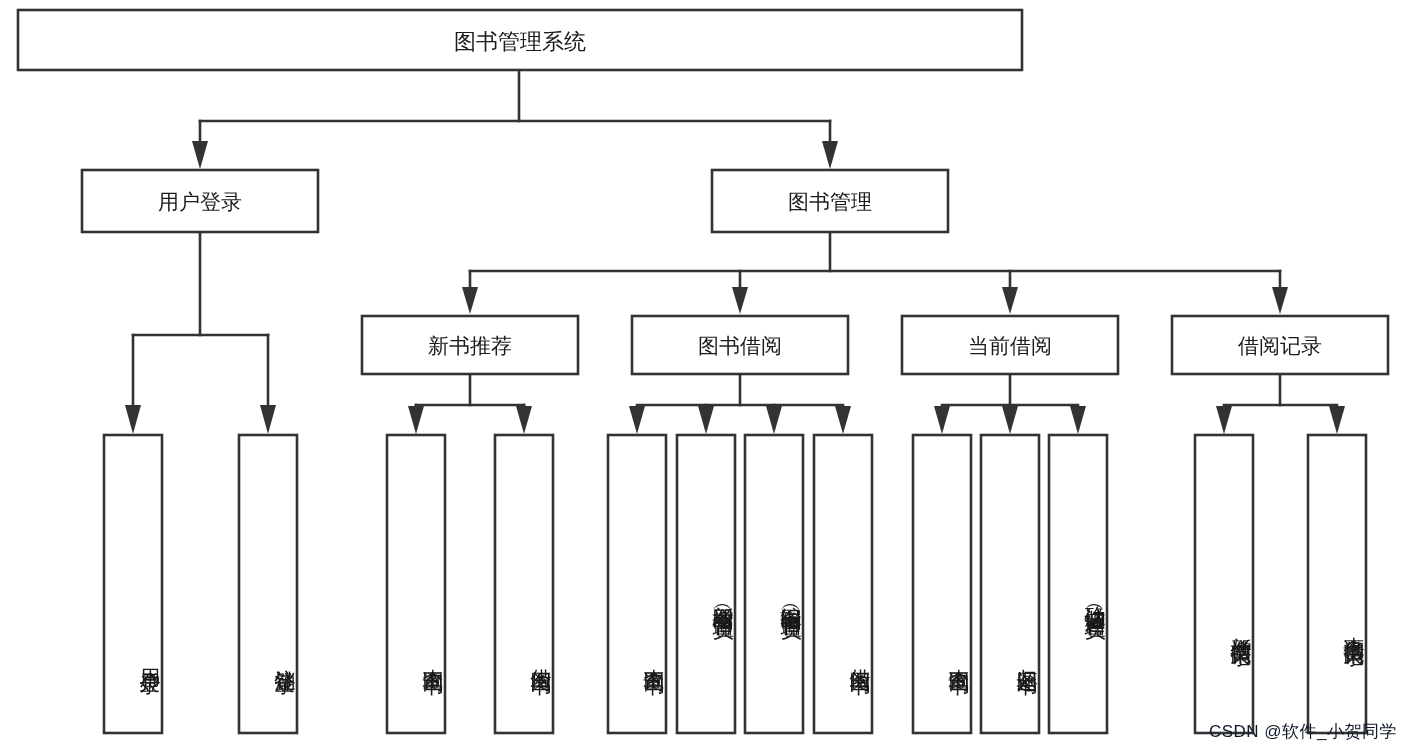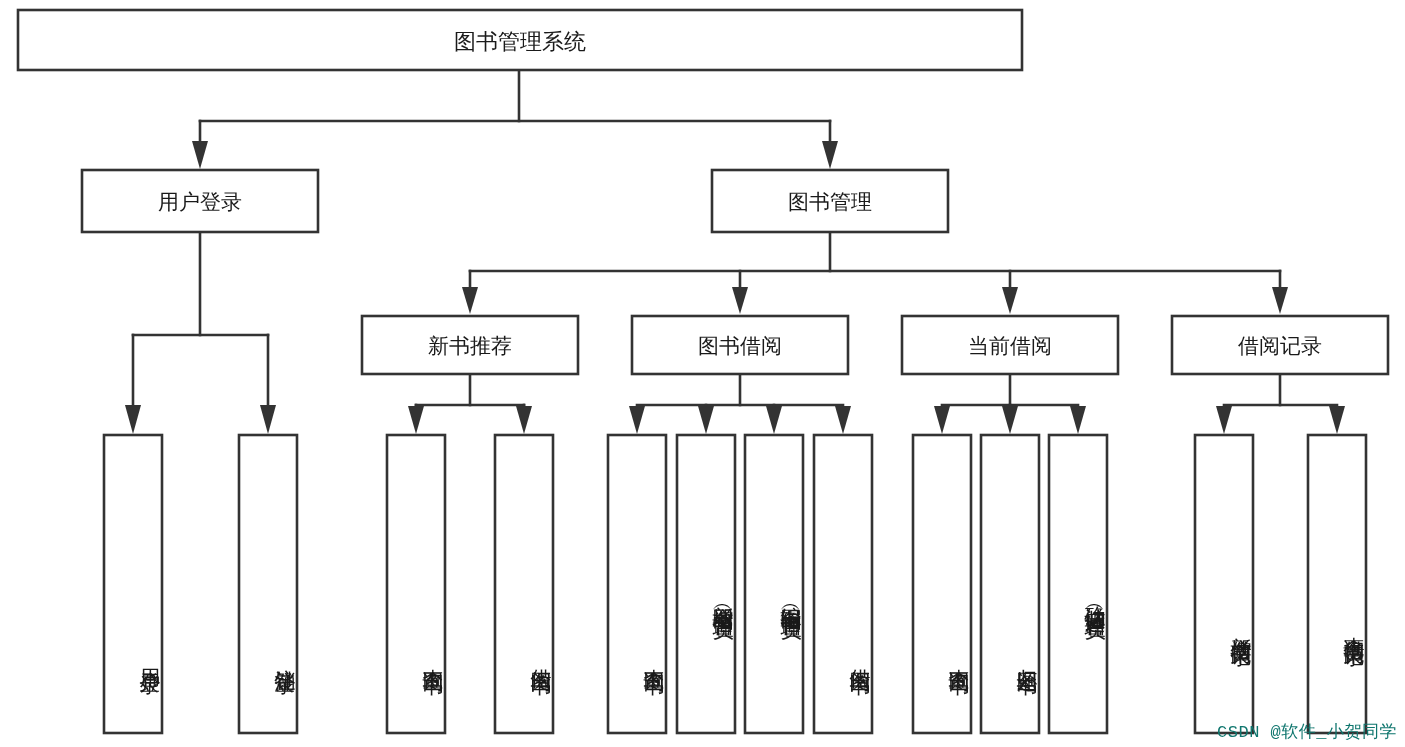--- a/index.html
+++ b/index.html
@@ -67,23 +67,23 @@
     white-space: nowrap;
     pointer-events: none;
     display: flex;
     align-items: flex-start;
     justify-content: center;
   }
   .watermark {
     position: absolute;
     right: 8px;
     bottom: 4px;
-    font-family: Liberation Mono, monospace;
+    font-family: Liberation Sans, sans-serif;
     font-size: 17px;
-    color: #0f766e;
+    color: #0f172a;
     white-space: nowrap;
     letter-spacing: 0.5px;
   }
 </style>
 </head>
 <body>
 
 <div id="diagram-root">
 
   <svg class="diagram" viewBox="0 0 1405 747" xmlns="http://www.w3.org/2000/svg">

